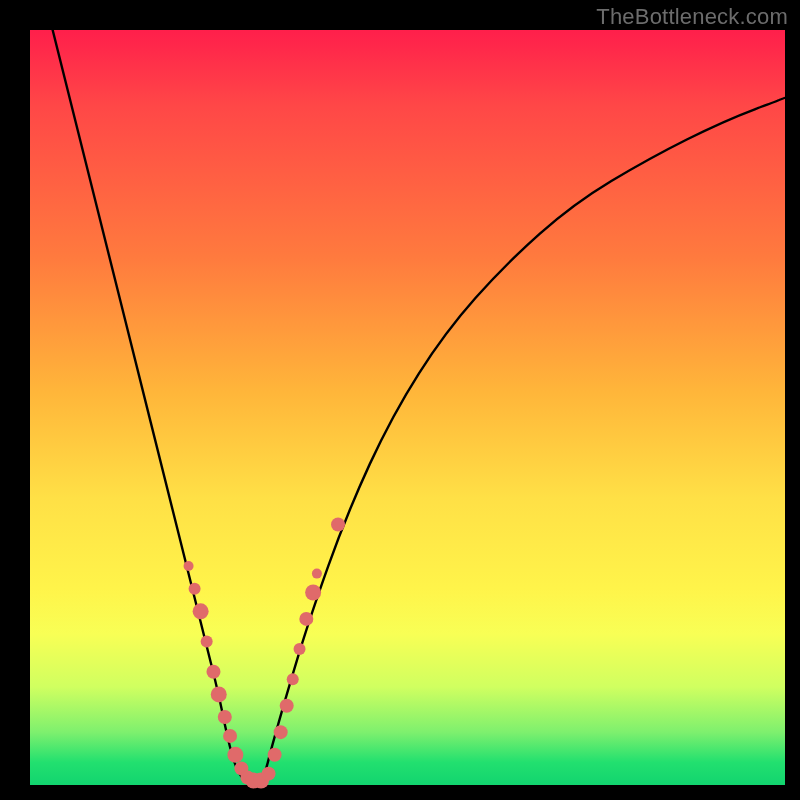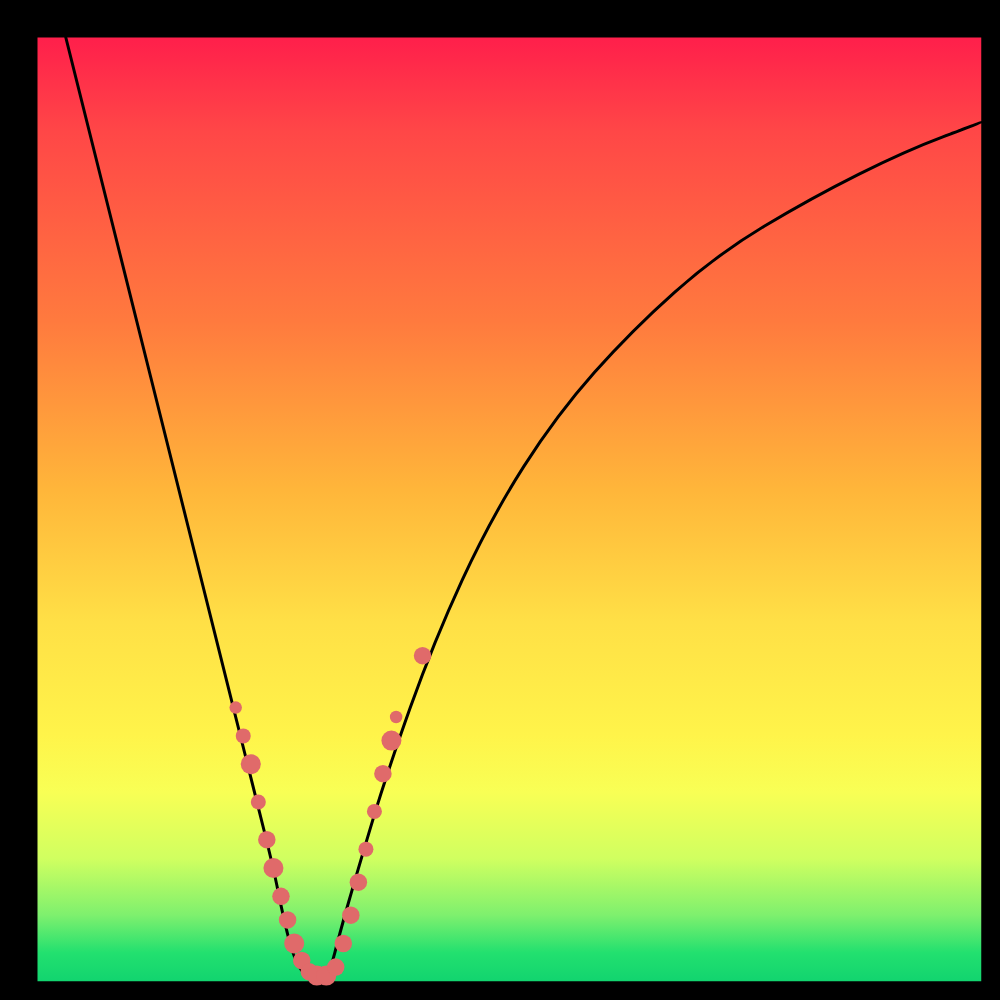--- a/index.html
+++ b/index.html
@@ -85,13 +85,14 @@
           <circle cx="256.70000000000005" cy="675.725" r="7" fill="#e06a6a"></circle>
           <circle cx="262.74" cy="649.3" r="6" fill="#e06a6a"></circle>
           <circle cx="269.535" cy="619.1" r="6" fill="#e06a6a"></circle>
           <circle cx="276.33" cy="588.9" r="7" fill="#e06a6a"></circle>
           <circle cx="283.125" cy="562.475" r="8" fill="#e06a6a"></circle>
           <circle cx="286.9" cy="543.5999999999999" r="5" fill="#e06a6a"></circle>
           <circle cx="308.03999999999996" cy="494.52500000000003" r="7" fill="#e06a6a"></circle>
         </g>
     </svg>
   </div>
+  <div class="watermark">TheBottleneck.com</div>
 </div>
 
 </body></html>

